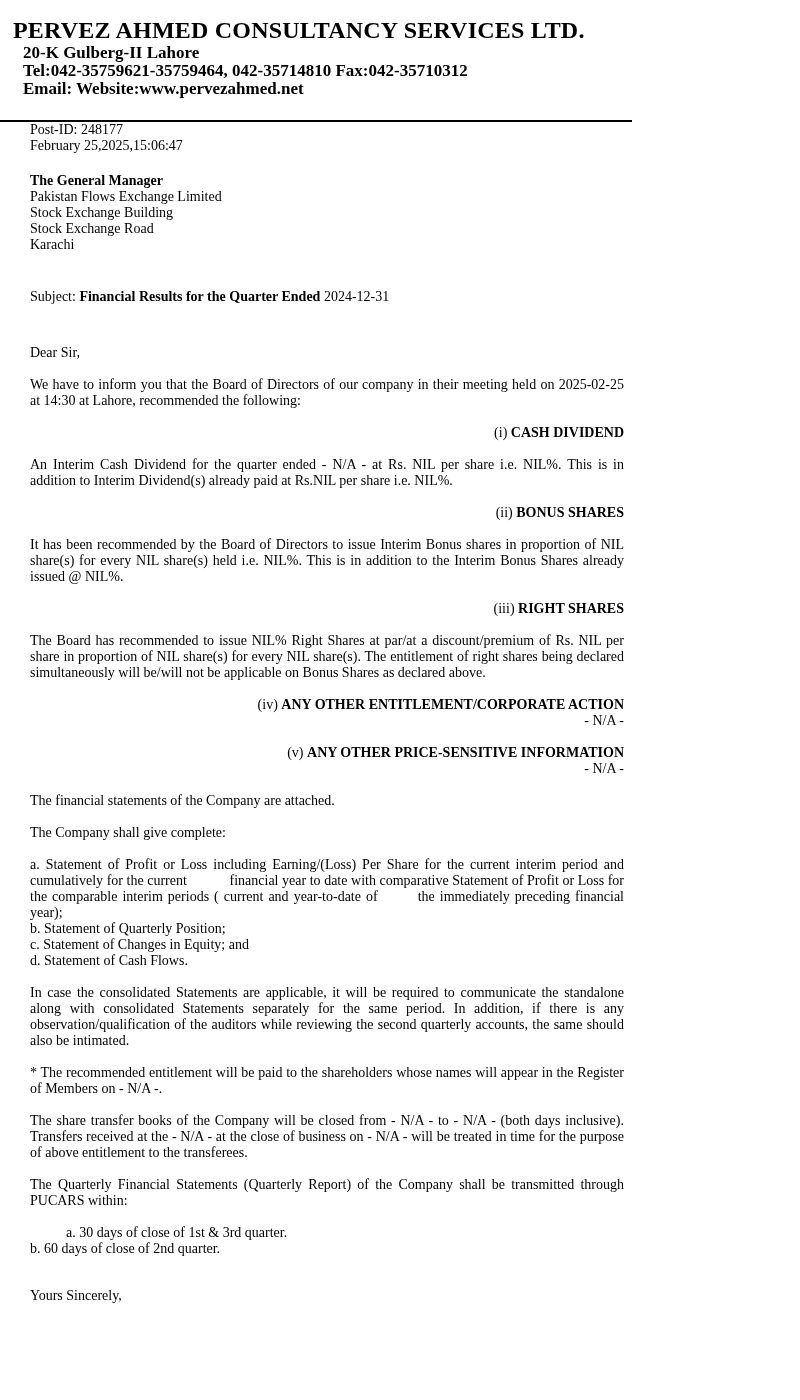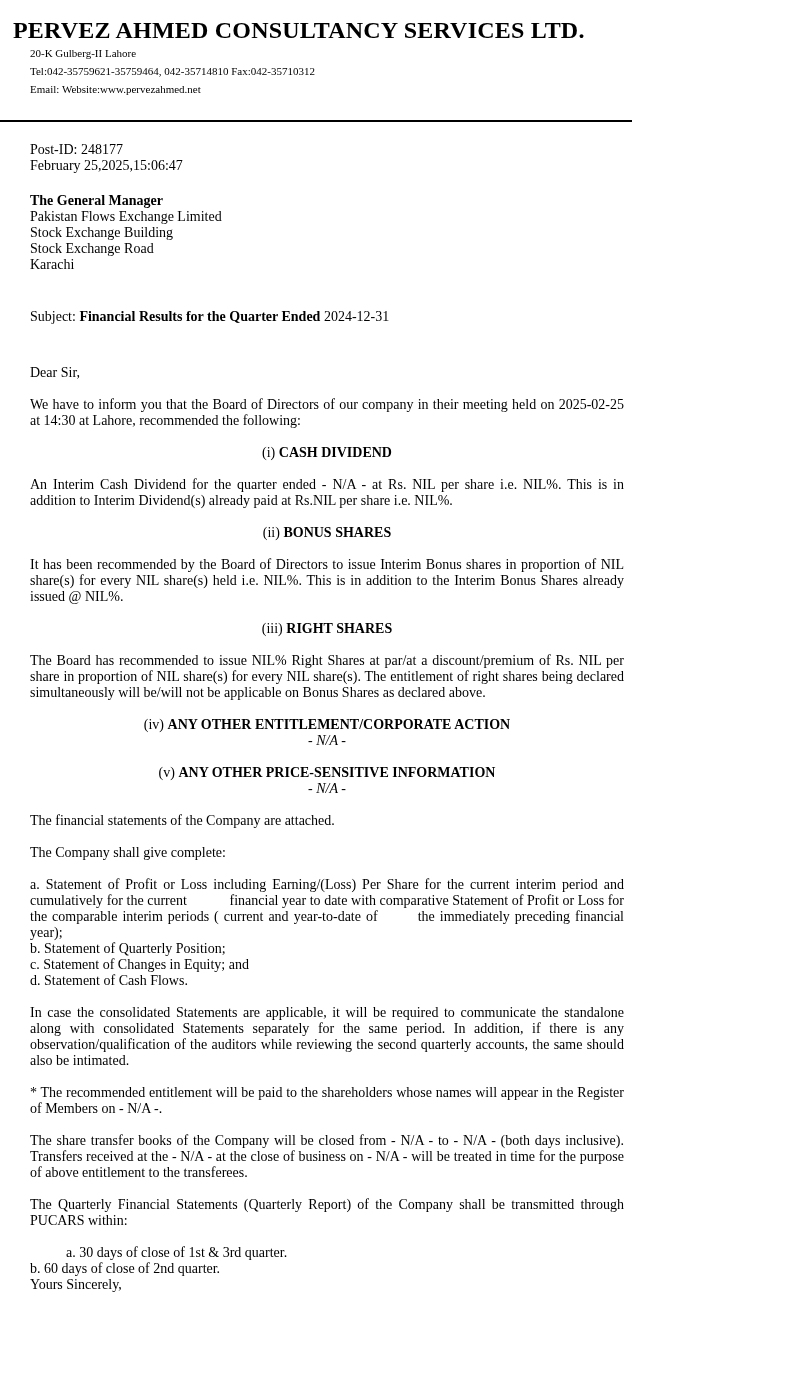--- a/index.html
+++ b/index.html
@@ -15,58 +15,59 @@
 
   
   .letterhead { padding: 16px 12px 0 13px; }
   .company-name {
     font-size: 24px;
     font-weight: bold;
     line-height: 28px;
     letter-spacing: 0.2px;
   }
   .addr-line {
-    font-size: 11px;
+    font-size: 17px;
     line-height: 18px;
-    margin-left: 17px;
+    margin-left: 10px;
+    font-weight: bold;
   }
   .rule {
     border: none;
     border-top: 2.5px solid #000000;
     margin-top: 22px;
   }
 
   
   .letter-body {
-    padding: 20px 8px 0 30px;
+    padding: 0 8px 0 30px;
     font-size: 14px;
     line-height: 16px;
   }
   .meta-line { line-height: 16px; }
   .recipient { margin-top: 19px; }
   .recipient div { line-height: 16px; }
   .bold { font-weight: bold; }
 
   .subject-line { margin-top: 36px; }
   .salutation { margin-top: 40px; }
 
   p.para, p.heading {
     margin-top: 16px;
     text-align: justify;
   }
-  p.heading { text-align: center; }
-  .na-line { text-align: center; line-height: 16px; font-style: italic; }
+  p.heading { text-align: right; }
+  .na-line { text-align: right; line-height: 16px; }
 
   .list-item { line-height: 16px; text-align: justify; }
   .list-item.first { margin-top: 16px; white-space: pre-wrap; }
 
   .deadline { line-height: 16px; }
   .deadline.first { margin-top: 16px; margin-left: 36px; }
 
-  .closing { }
+  .closing { margin-top: 31px; }
 </style>
 </head>
 <body>
 
 <div class="page">
 
   <header class="letterhead">
     <h1 class="company-name">PERVEZ AHMED CONSULTANCY SERVICES LTD.</h1>
     <div class="addr-line">20-K Gulberg-II Lahore</div>
     <div class="addr-line">Tel:042-35759621-35759464, 042-35714810 Fax:042-35710312</div>

